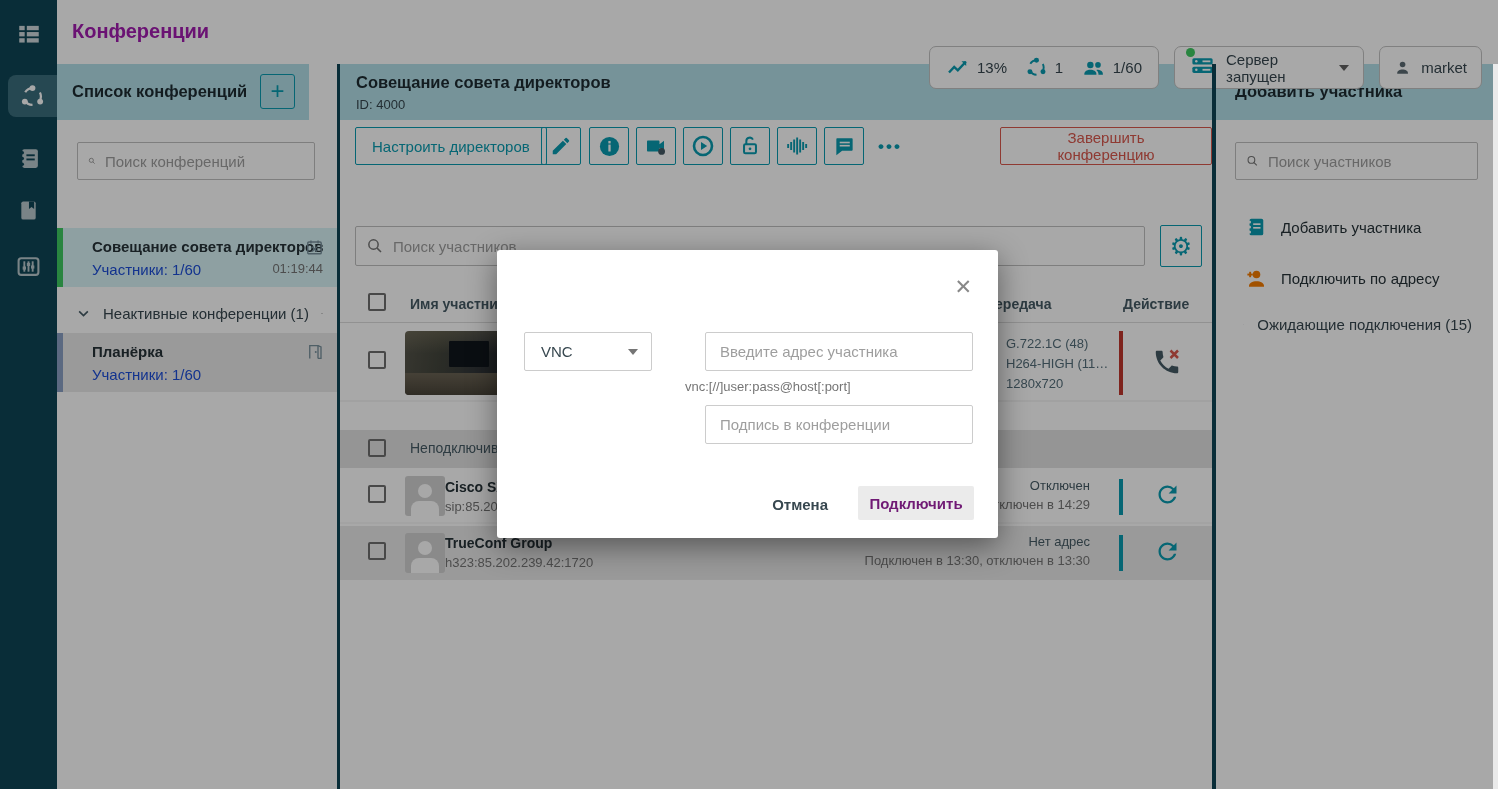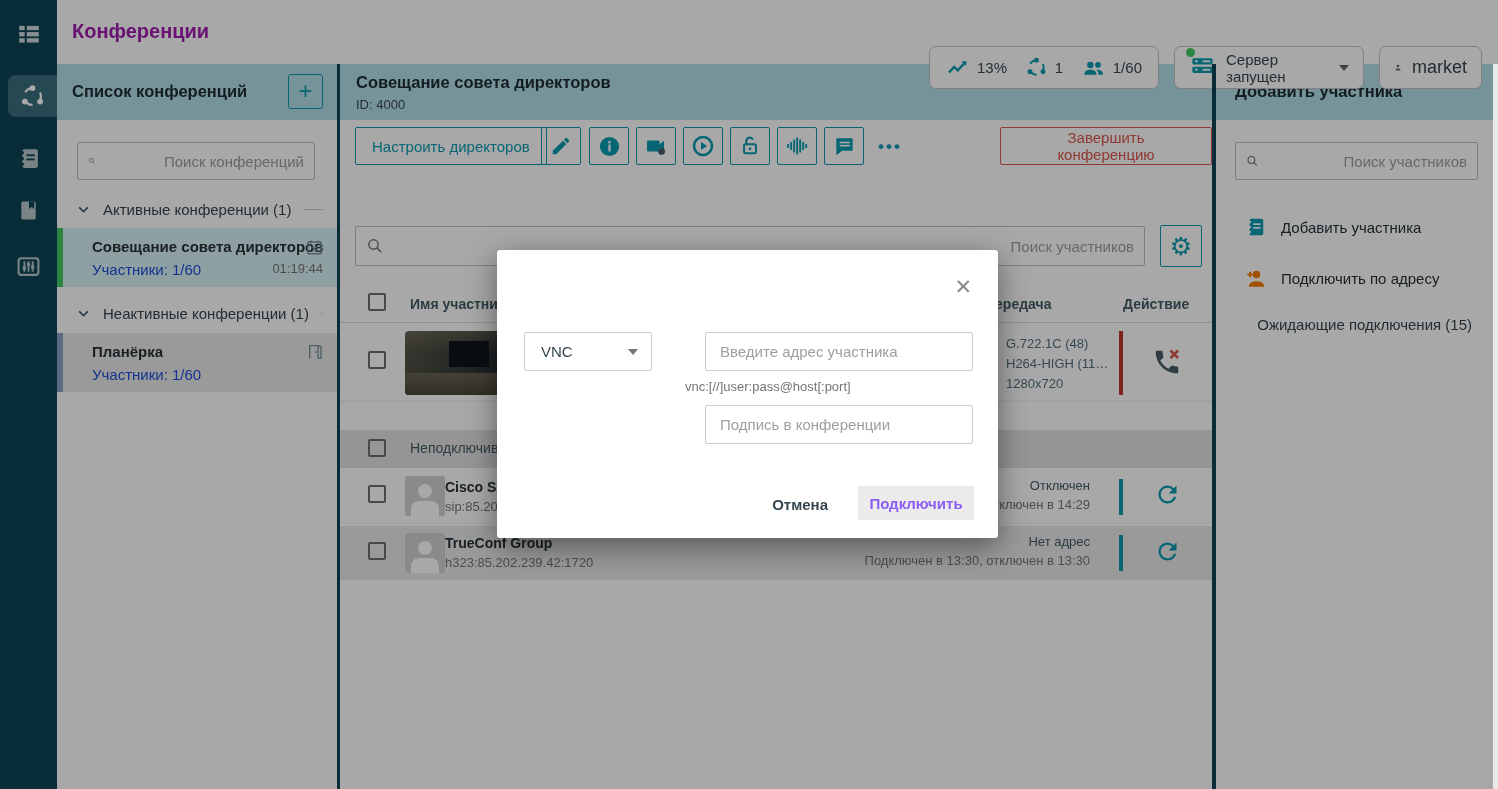--- a/index.html
+++ b/index.html
@@ -17,43 +17,43 @@
   
   .topbar { position:absolute; left:57px; top:0; width:1441px; height:64px; background:#ffffff; z-index:5; }
   .topbar-title { position:absolute; left:15px; top:20px; font-size:20px; font-weight:700; color:#a21caf; }
   .tb-box { position:absolute; top:10px; height:43px; border:1px solid #c2c2c2; border-radius:7px; display:flex; align-items:center; background:#fff;margin-top:36px; }
   .tb-stats { left:872px; width:230px; justify-content:space-between; padding:0 16px; }
   .stat { display:flex; align-items:center; gap:7px; font-size:15px; color:#37474f; }
   .tb-server { left:1117px; width:190px; padding:0 14px; gap:10px; cursor:pointer; }
   .tb-server .lbl { font-size:15px; color:#37474f; flex:1; }
   .caret { width:0; height:0; border-left:5px solid transparent; border-right:5px solid transparent; border-top:6px solid #616161; }
   .tb-user { left:1322px; width:103px; padding:0 14px; gap:10px; cursor:pointer; }
-  .tb-user .lbl { font-size:18px; color:#37474f; }
+  .tb-user .lbl { font-size:15px; color:#37474f; }
   .server-ic { position:relative; }
   .server-dot { position:absolute; left:-3px; top:-4px; width:9px; height:9px; border-radius:50%; background:#3fca62; }
   
   .band { position:absolute; top:64px; height:56px; background:#b3e0e9; z-index:4; }
-  .band-left { left:57px; width:280px; }
+  .band-left { left:57px; width:252px; }
   .band-main { left:340px; width:872px; }
   .band-right { left:1216px; width:282px; }
   .band-title { position:absolute; left:15px; top:18px; font-size:16.5px; font-weight:700; color:#1d2b31; }
   .band-main .band-title { top:9px; }
   .band-sub { position:absolute; left:16px; top:33px; font-size:13px; color:#37474f; }
   .add-conf-btn { position:absolute; right:14px; top:10px; width:35px; height:35px; border:1.5px solid #0a9cb0; border-radius:3px;
     color:#0a9cb0; font-size:24px; line-height:31px; text-align:center; cursor:pointer; font-weight:400; }
   
   .vdiv { position:absolute; top:64px; bottom:0; width:3px; background:#0f4555; z-index:6; }
   .scrollstrip { position:absolute; right:0; top:64px; bottom:0; width:5px; background:#eaeaea; z-index:60; }
   
   .panel { position:absolute; top:120px; bottom:0; background:#fff; }
   .panel-left { left:57px; width:280px; }
   .panel-main { left:340px; width:872px; }
   .panel-right { left:1216px; width:282px; }
   .search-box { position:absolute; height:38px; border:1px solid #c0c0c0; border-radius:2px; background:#fff; display:flex; align-items:center; padding:0 10px; gap:9px; }
-  .search-box input { border:none; outline:none; flex:1; font-size:15px; font-family:inherit; color:#37474f; background:transparent;text-align:right; }
+  .search-box input { border:none; outline:none; flex:1; font-size:15px; font-family:inherit; color:#37474f; background:transparent; }
   .search-box input::placeholder { color:#9e9e9e; }
   .section-row { position:absolute; display:flex; align-items:center; width:100%; }
   .section-row .chev { margin-left:20px; }
   .section-row .s-label { margin-left:13px; font-size:15px; color:#37474f; white-space:nowrap; }
   .section-row .line { flex:1; height:1px; background:#cfcfcf; margin:0 14px 0 12px; }
   
   .conf-item { position:absolute; left:0; width:100%; height:59px; cursor:pointer; }
   .conf-item .cbar { position:absolute; left:0; top:0; bottom:0; width:6px; }
   .conf-item .c-name { position:absolute; left:35px; top:10px; font-size:15px; font-weight:700; color:#263238; }
   .conf-item .c-part { position:absolute; left:35px; top:33px; font-size:15px; color:#1d4ed8; }
@@ -113,21 +113,21 @@
   .modal-close { position:absolute; right:26px; top:26px; font-size:21px; color:#888; cursor:pointer; line-height:1; }
   .proto-select { position:absolute; left:27px; top:82px; width:128px; height:39px; border:1px solid #ccc; border-radius:2px;
     display:flex; align-items:center; padding:0 13px 0 16px; cursor:pointer; }
   .proto-select .val { flex:1; font-size:15px; color:#37474f; }
   .proto-select .caret { border-top-color:#757575; }
   .m-input { position:absolute; left:172px; width:268px; height:39px; border:1px solid #ccc; border-radius:2px;
     font-size:15px; color:#37474f; padding:0 14px; font-family:inherit; outline:none;margin-left:36px; }
   .m-input::placeholder { color:#9e9e9e; }
   .m-hint { position:absolute; left:188px; top:129px; font-size:13px; color:#757575; }
   .m-cancel { position:absolute; right:170px; bottom:25px; font-size:15px; font-weight:700; color:#37474f; cursor:pointer; background:none; border:none; font-family:inherit; }
-  .m-submit { position:absolute; right:24px; bottom:18px; width:116px; height:34px; background:#ebebeb; color:#8b5cf6;
+  .m-submit { position:absolute; right:24px; bottom:18px; width:116px; height:34px; background:#ebebeb; color:#701a75;
     border:none; border-radius:2px; font-size:15px; font-weight:700; font-family:inherit; cursor:default; }
 </style>
 </head>
 <body>
 
 <div class="screen">
 
   <nav class="rail">
     <div class="rail-item" style="top:14px;">
       <svg width="26" height="26" viewBox="0 0 24 24" fill="#cfd8dc">
@@ -249,27 +249,20 @@
 
   <section class="panel panel-left">
     <div class="search-box" style="left:20px; top:22px; width:238px;">
       <svg width="18" height="18" viewBox="0 0 24 24">
         <circle cx="10" cy="10" r="6.2" fill="none" stroke="#757575" stroke-width="2"></circle>
         <line x1="14.8" y1="14.8" x2="20" y2="20" stroke="#757575" stroke-width="2"></line>
       </svg>
       <input type="text" placeholder="Поиск конференций" style="">
     </div>
 
-    <div class="section-row" style="top:81px;">
-      <svg class="chev" width="13" height="13" viewBox="0 0 24 24">
-        <path d="M4 8l8 8 8-8" fill="none" stroke="#455a64" stroke-width="3"></path>
-      </svg>
-      <span class="s-label">Активные конференции (1)</span>
-      <span class="line"></span>
-    </div>
 
     <div class="conf-item" style="top:108px; background:#d8f3f6;">
       <span class="cbar" style="background:#3fca62;"></span>
       <span class="c-name">Совещание совета директоров</span>
       <span class="c-ic">
         <svg width="19" height="19" viewBox="0 0 24 24">
           <rect x="3.5" y="5" width="17" height="15" rx="1.5" fill="none" stroke="#78909c" stroke-width="1.8"></rect>
           <line x1="7.5" y1="3" x2="7.5" y2="7" stroke="#78909c" stroke-width="1.8"></line>
           <line x1="16.5" y1="3" x2="16.5" y2="7" stroke="#78909c" stroke-width="1.8"></line>
           <path d="M9 11l6 6M15 11l-6 6" stroke="#78909c" stroke-width="1.8"></path>

